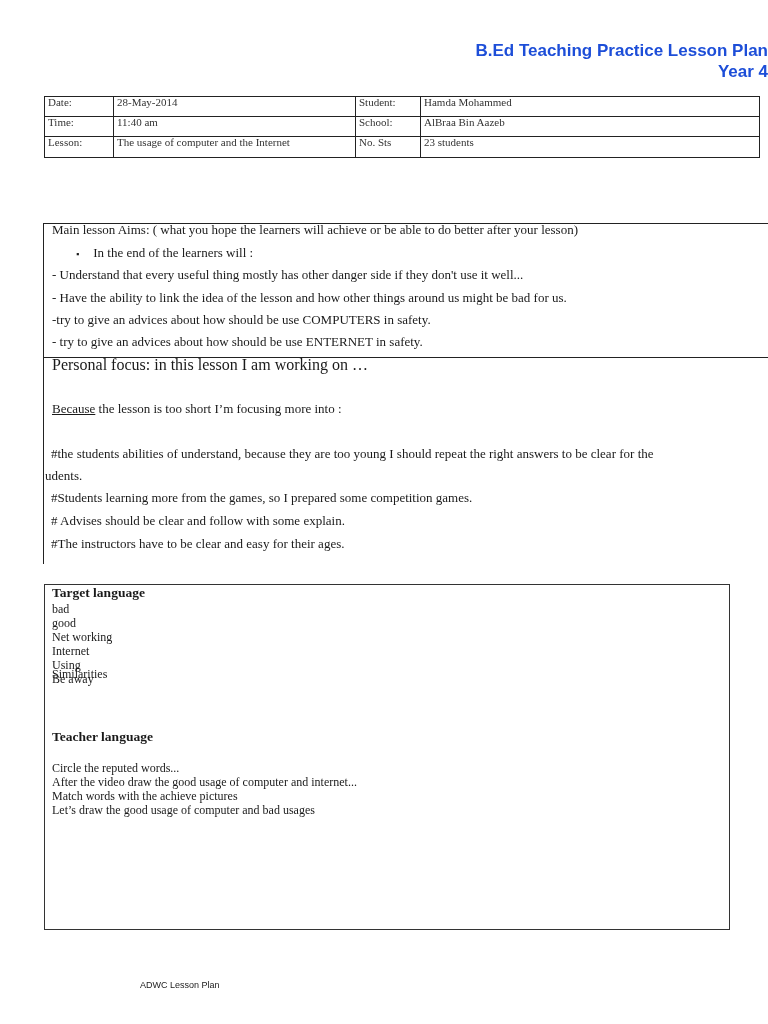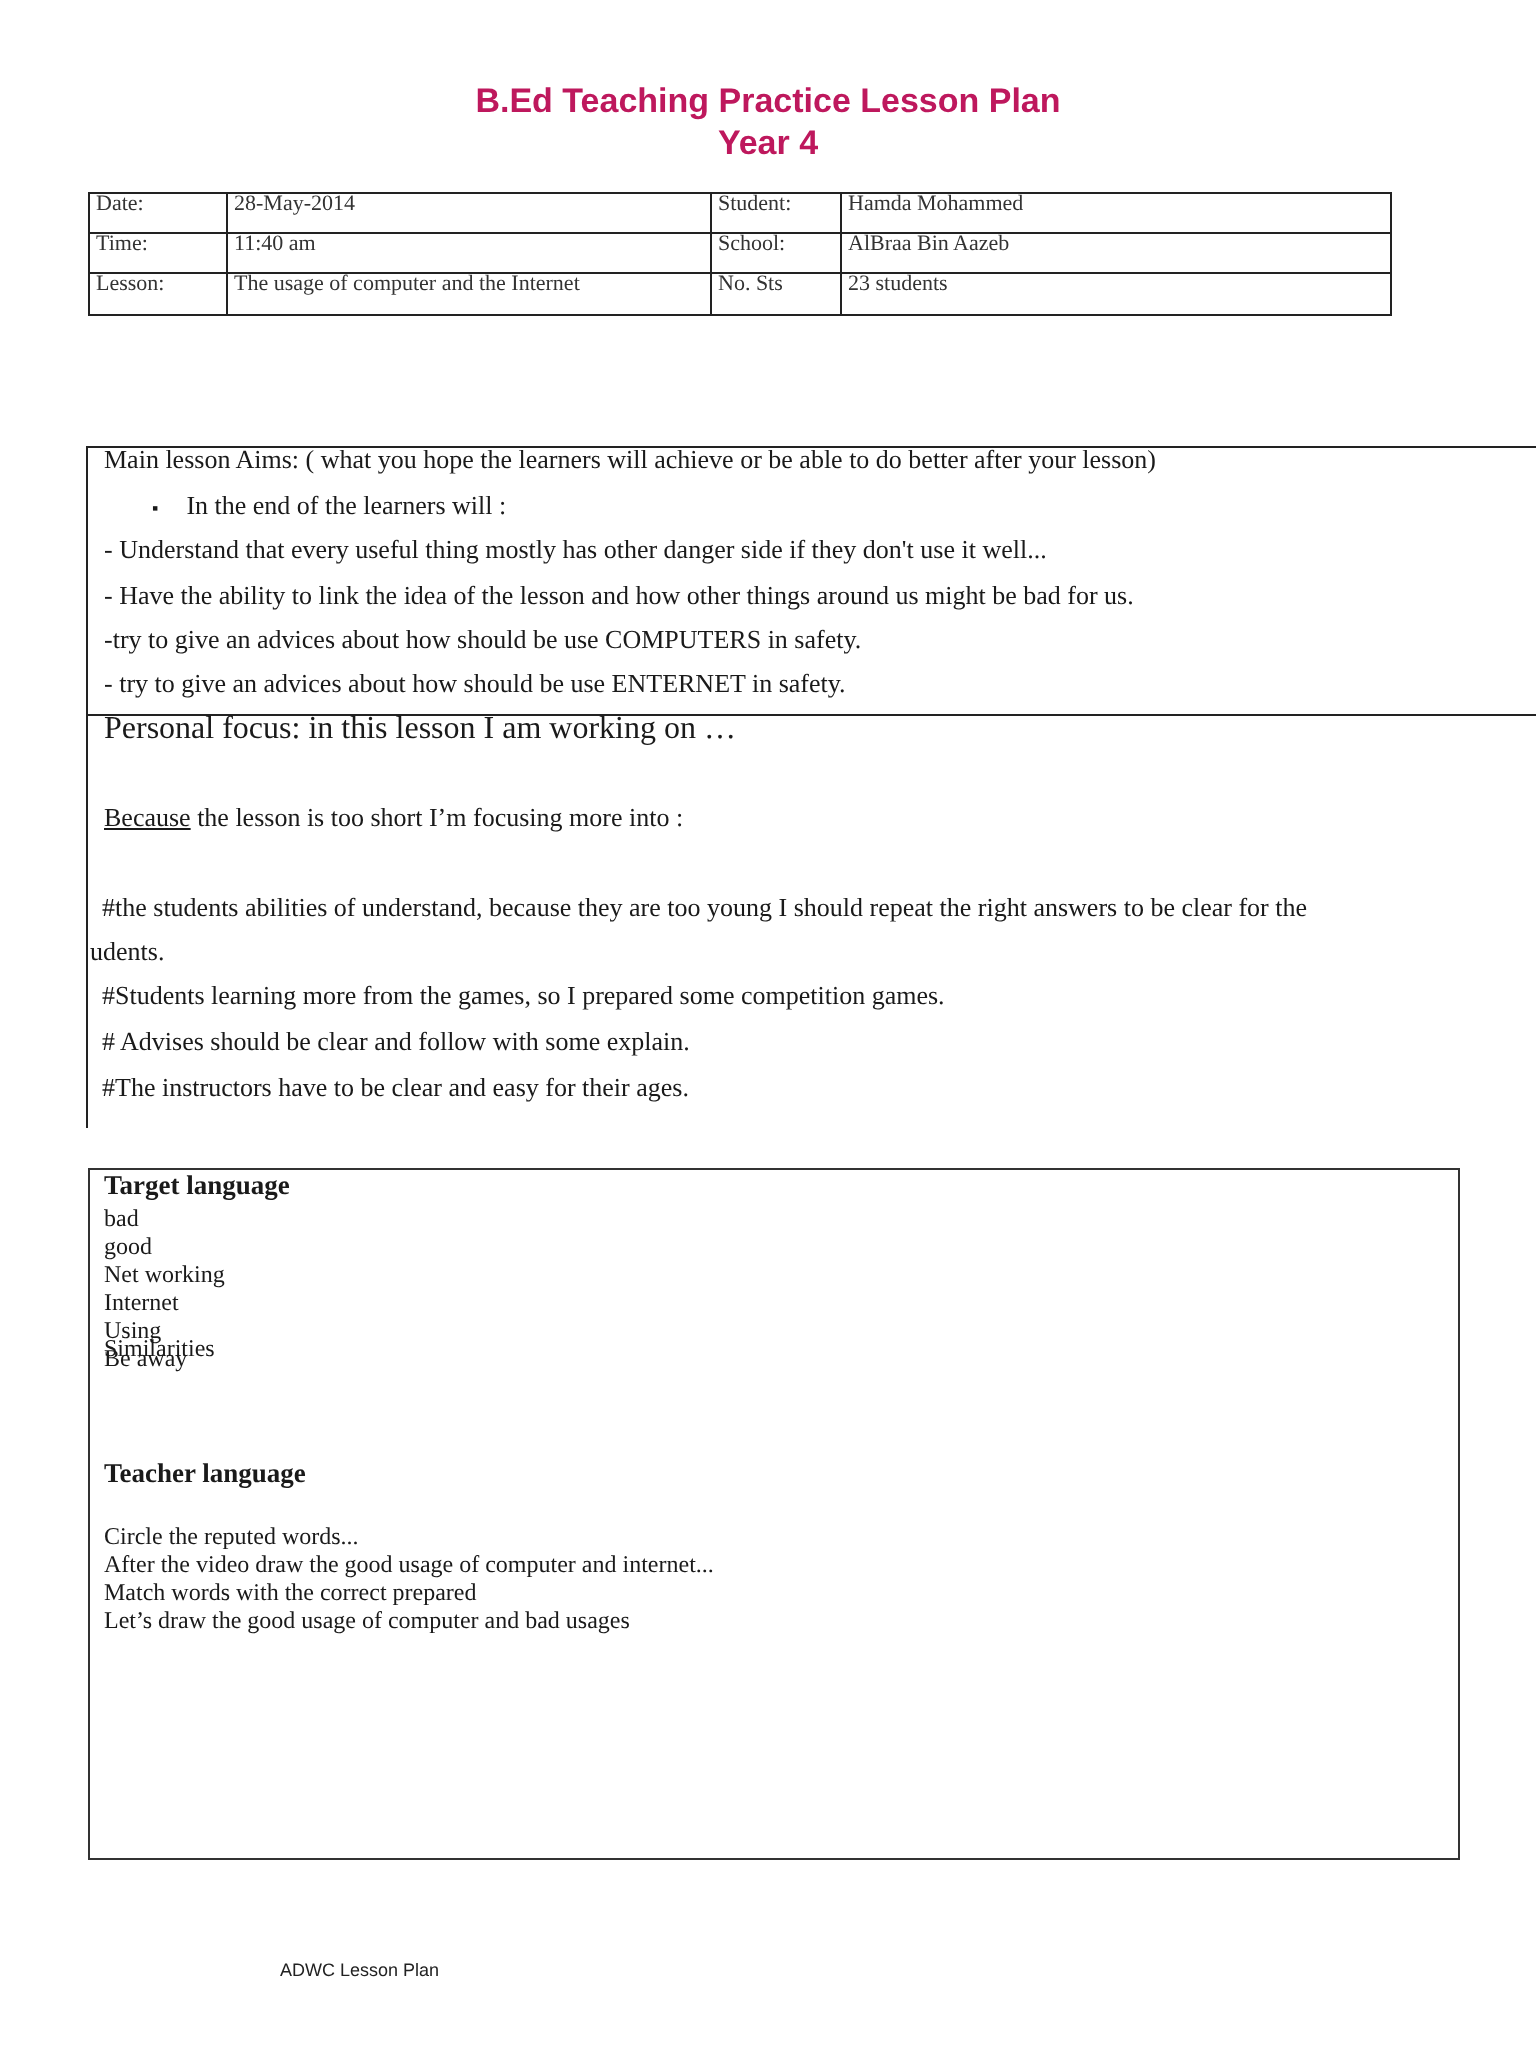--- a/index.html
+++ b/index.html
@@ -2,25 +2,25 @@
 <html><head>
   <meta charset="utf-8">
   <style>
     html, body { margin: 0; padding: 0; background: #ffffff; }
     body {
       width: 768px; height: 1024px; position: relative; overflow: hidden;
       font-family: "Liberation Serif", serif; color: #1a1a1a;
     }
     .title {
       position: absolute; left: 0; width: 768px; top: 40px;
-      text-align: center; font-family: "Liberation Sans", sans-serif;
-      font-weight: bold; font-size: 17px; line-height: 21px; color: #be185d;
+      text-align: right; font-family: "Liberation Sans", sans-serif;
+      font-weight: bold; font-size: 17px; line-height: 21px; color: #1d4ed8;
     }
     table.info {
-      position: absolute; left: 44px; top: 96px; width: 652px;
+      position: absolute; left: 44px; top: 96px; width: 716px;
       border-collapse: collapse; font-size: 11px;
     }
     table.info td {
       border: 1.5px solid #222; height: 19px; padding: 0 3px;
       vertical-align: top; line-height: 11px; color: #333;
     }
     table.info tr:last-child td { height: 20px; }
     .c1 { width: 62px; } .c2 { width: 235px; } .c3 { width: 58px; }
     .aims {
       position: absolute; left: 43px; top: 223px; width: 740px; height: 133px;
@@ -108,17 +108,17 @@
   <div class="line" style="left:7px; top:31px;">good</div>
   <div class="line" style="left:7px; top:45px;">Net working</div>
   <div class="line" style="left:7px; top:59px;">Internet</div>
   <div class="line" style="left:7px; top:73px;">Using</div>
   <div class="line" style="left:7px; top:87px;">Be away</div>
   <div class="line" style="left:7px; top:82px;">Similarities</div>
 
   <h3 class="line" style="left:7px; top:145px;">Teacher language</h3>
   <div class="line" style="left:7px; top:176px;">Circle the reputed words...</div>
   <div class="line" style="left:7px; top:190px;">After the video draw the good usage of computer and internet...</div>
-  <div class="line" style="left:7px; top:204px;">Match words with the correct prepared</div>
+  <div class="line" style="left:7px; top:204px;">Match words with the achieve pictures</div>
   <div class="line" style="left:7px; top:218px;">Let’s draw the good usage of computer and bad usages</div>
 </div>
 
 <div class="footer">ADWC Lesson Plan</div>
 
 </body></html>

